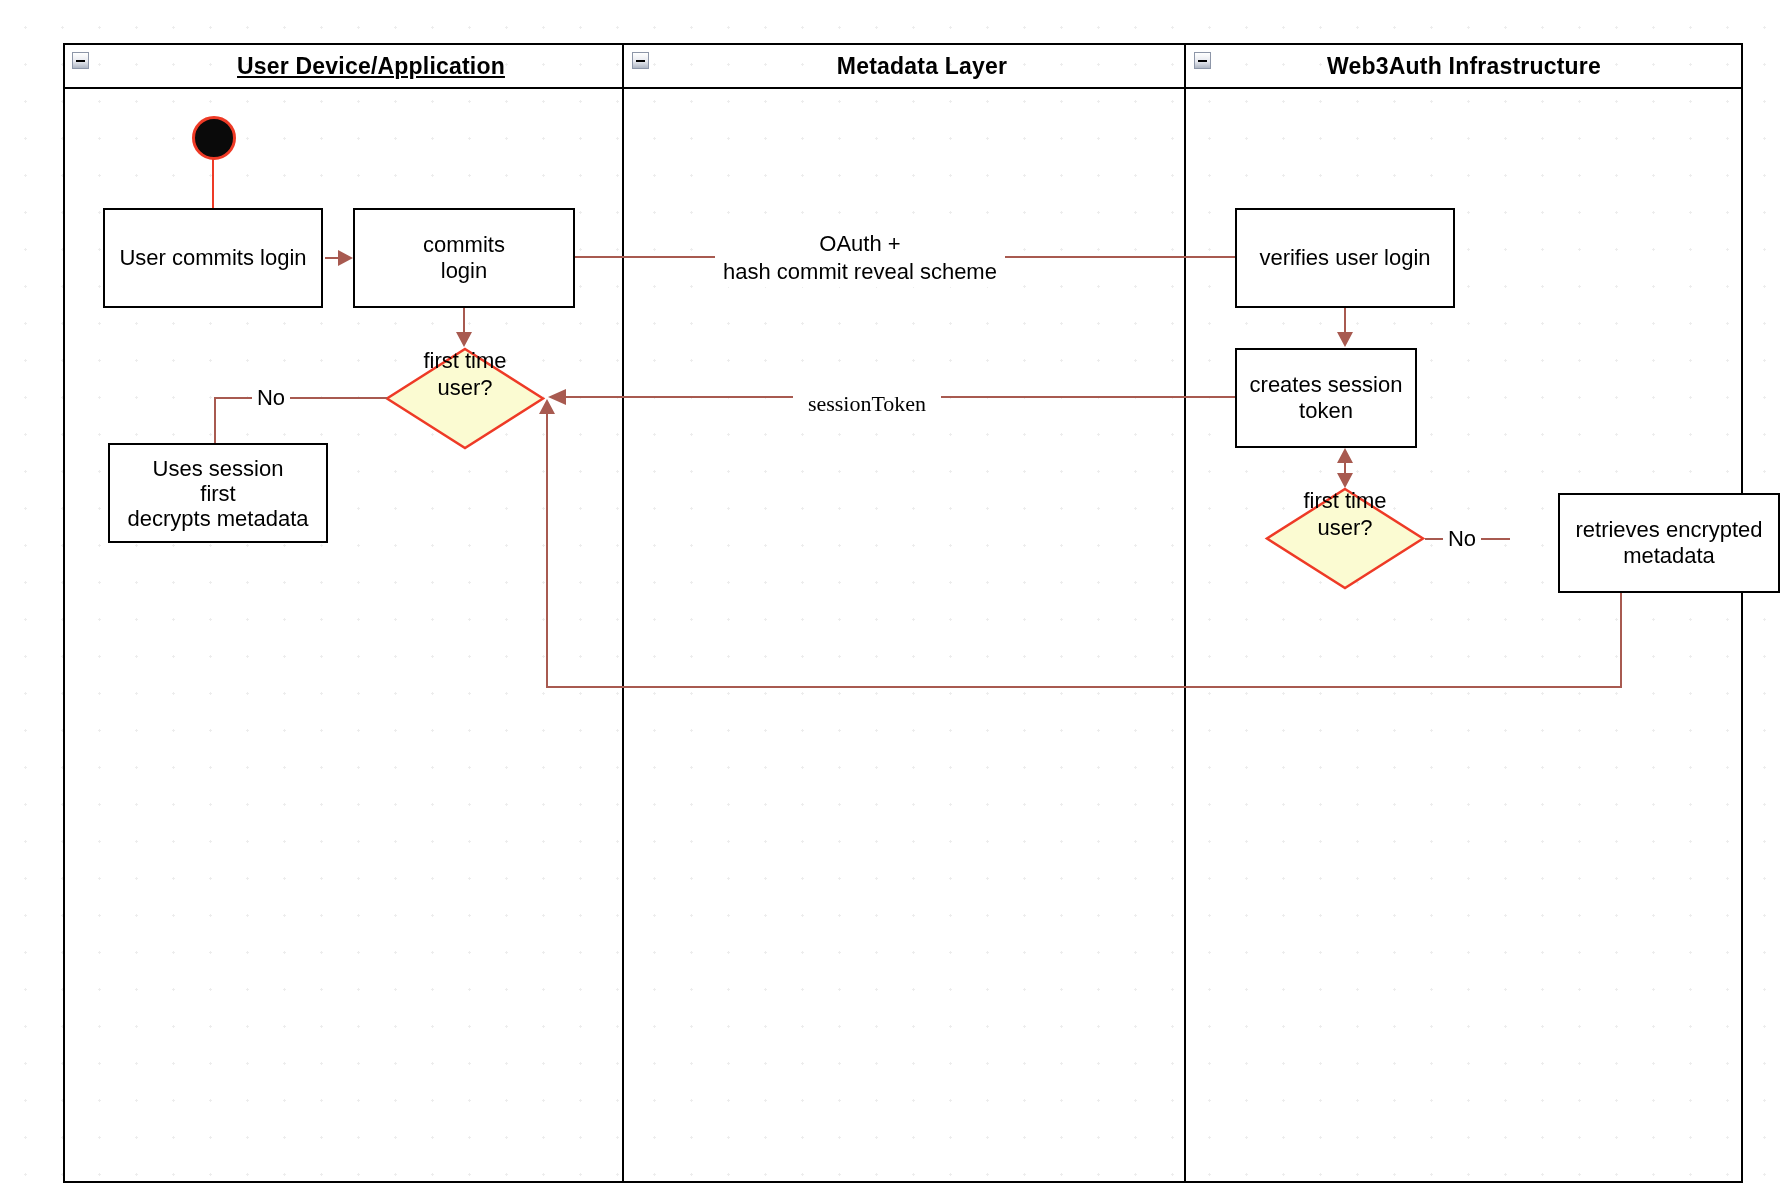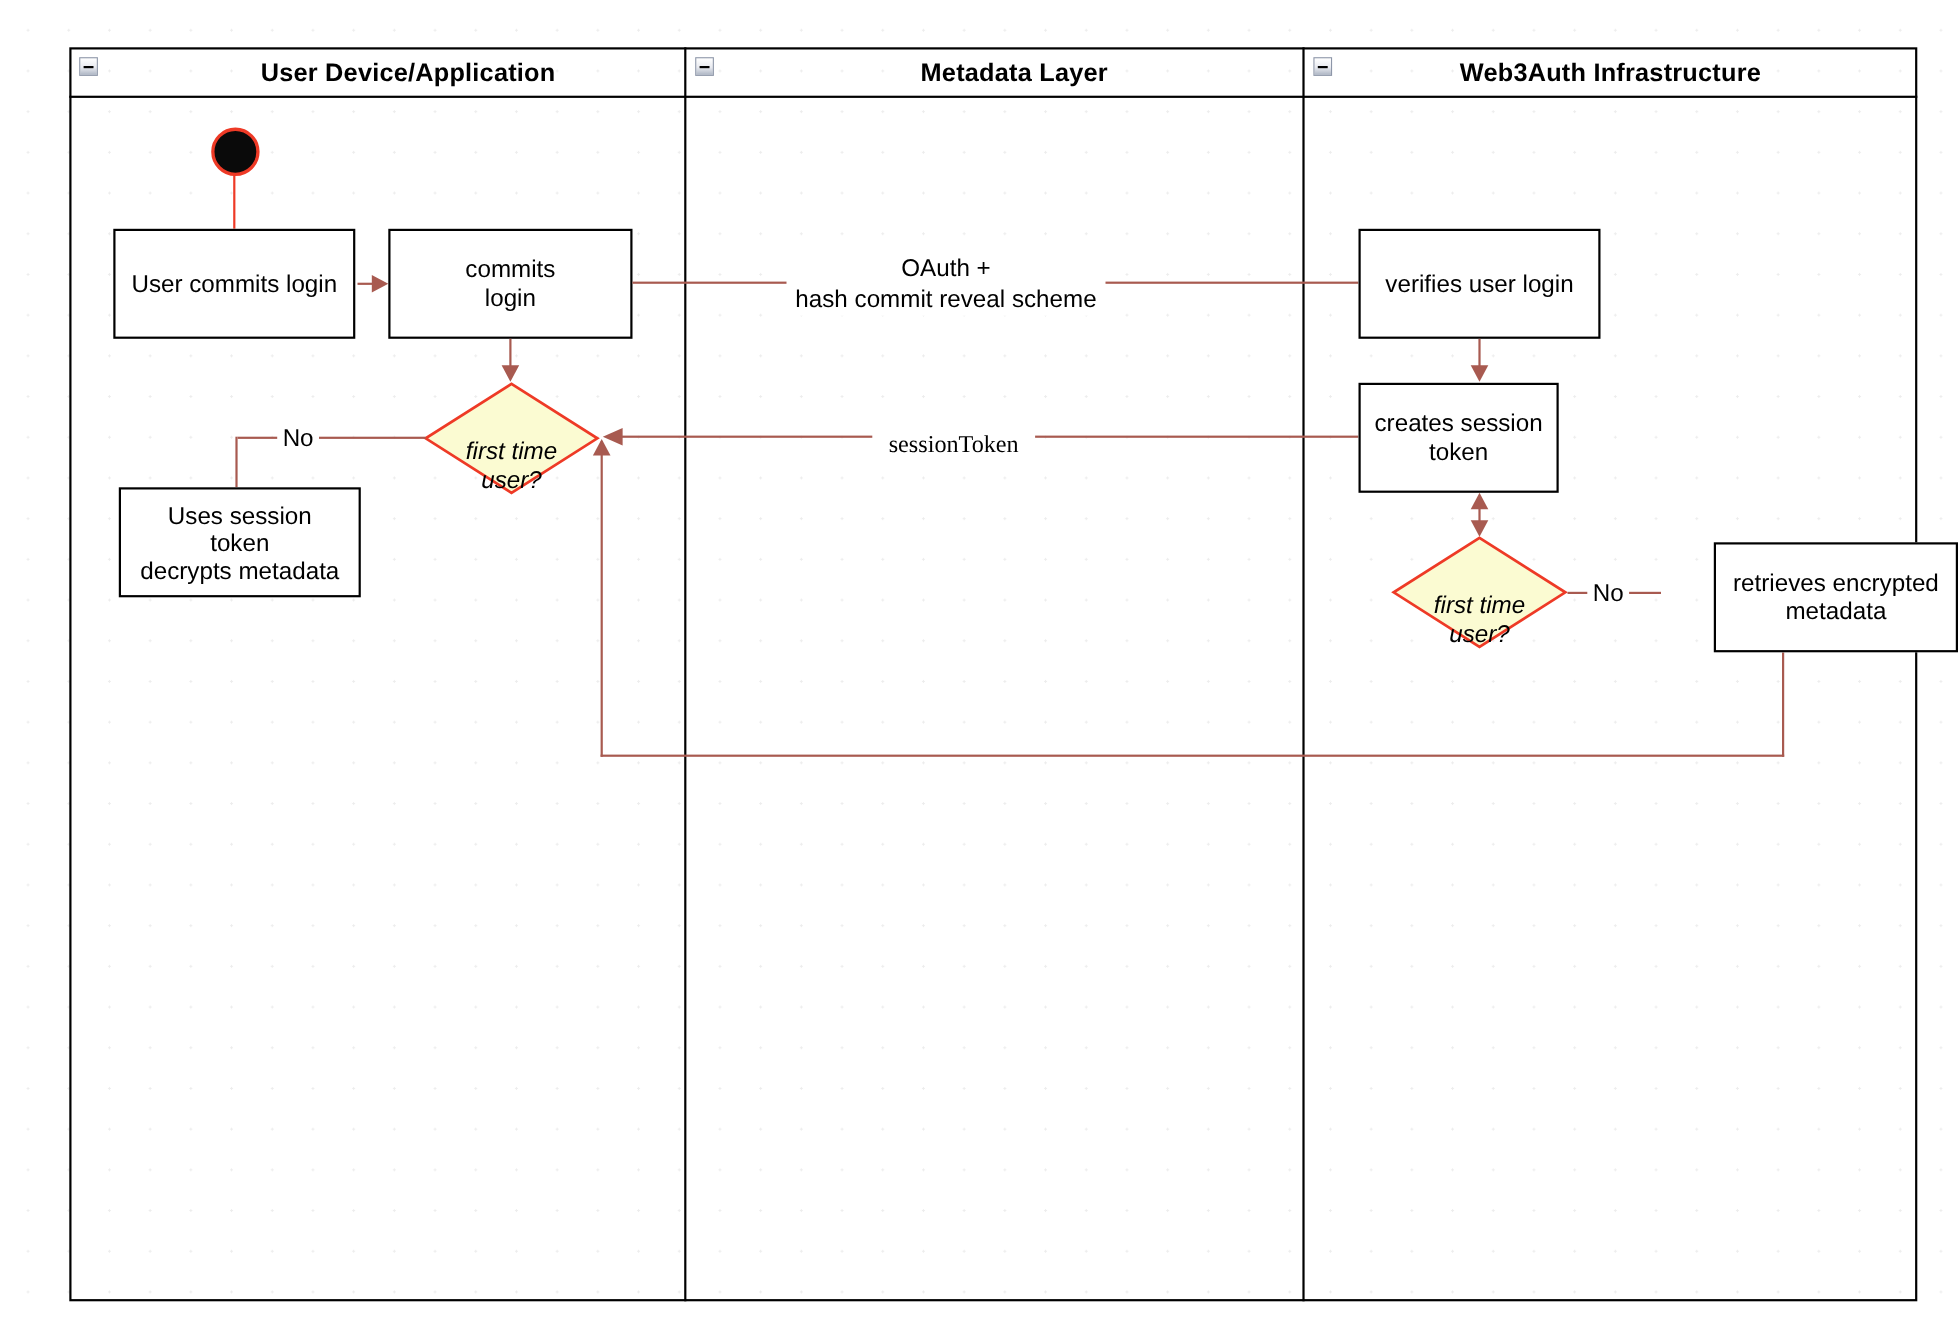--- a/index.html
+++ b/index.html
@@ -34,43 +34,43 @@
     display:flex;align-items:center;justify-content:center;cursor:pointer;}
   .collapse-btn .bar{width:9px;height:2px;background:#000;}
   
   .activity{border:2px solid var(--node-border);background:var(--node-fill);
     display:flex;align-items:center;justify-content:center;text-align:center;
     font-size:22px;line-height:26px;white-space:pre-line;}
   .initial{width:44px;height:44px;border-radius:50%;background:var(--initial-fill);
     border:3px solid var(--shape-red);}
   .decision-svg{overflow:visible;}
   .decision-svg polygon{fill:var(--decision-fill);stroke:var(--shape-red);stroke-width:2.5;}
-  .decision-label{display:flex;align-items:flex-end;justify-content:center;text-align:center;
-    font-size:22px;line-height:27px;white-space:pre-line;font-style:italic;}
+  .decision-label{display:flex;align-items:flex-start;justify-content:center;text-align:center;
+    font-size:22px;line-height:27px;white-space:pre-line;}
   
   .eline{background:var(--edge-red);}
   .sline{background:var(--shape-red);}
   .tri{width:0;height:0;}
   .tri.right{border-top:8px solid transparent;border-bottom:8px solid transparent;border-left:15px solid var(--edge-red);}
   .tri.left {border-top:8px solid transparent;border-bottom:8px solid transparent;border-right:18px solid var(--edge-red);}
   .tri.down {border-left:8px solid transparent;border-right:8px solid transparent;border-top:15px solid var(--edge-red);}
   .tri.up   {border-left:8px solid transparent;border-right:8px solid transparent;border-bottom:15px solid var(--edge-red);}
   .edge-label{background:#fff;display:flex;align-items:center;justify-content:center;
     text-align:center;font-size:22px;line-height:28px;white-space:pre-line;}
   .edge-label.bottom{align-items:flex-start;line-height:26px;font-family:Liberation Serif, serif;}
 </style>
 </head>
 <body>
 
 <div class="abs frame"></div>
 <div class="abs vdiv" style="left:622px;"></div>
 <div class="abs vdiv" style="left:1184px;"></div>
 <div class="abs hsep"></div>
 
-<div class="abs lane-header" style="left:63px;width:616px;">
+<div class="abs lane-header" style="left:63px;width:616px;text-decoration:underline;">
   <span>User Device/Application</span>
 </div>
 <div class="abs lane-header" style="left:623px;width:562px;padding-left:36px;">
   <span>Metadata Layer</span>
 </div>
 <div class="abs lane-header" style="left:1185px;width:558px;text-align:center;">
   <span>Web3Auth Infrastructure</span>
 </div>
 
 <div class="abs collapse-btn" style="left:72px;">
@@ -110,21 +110,21 @@
 </div>
 
 <div class="abs eline" style="left:216px;top:397px;width:171px;height:2px;"></div>
 <div class="abs edge-label" style="left:252px;top:385px;width:38px;height:26px;">
   <span>No</span>
 </div>
 <div class="abs eline" style="left:214px;top:397px;width:2px;height:46px;"></div>
 
 <div class="abs activity" style="left:108px;top:443px;width:220px;height:100px;font-size:22px;line-height:25px;">
   <span>Uses session
-token
+first
 decrypts metadata</span>
 </div>
 
 <div class="abs eline" style="left:575px;top:256px;width:660px;height:2px;"></div>
 <div class="abs edge-label" style="left:715px;top:229px;width:290px;height:58px;">
   <span style="white-space:pre-line;">OAuth +
 hash commit reveal scheme</span>
 </div>
 
 <div class="abs eline" style="left:560px;top:396px;width:675px;height:2px;"></div>

